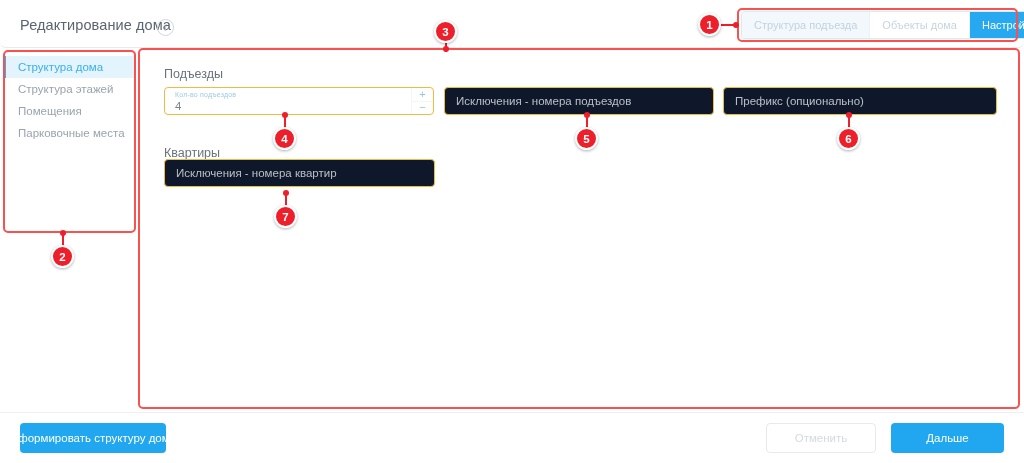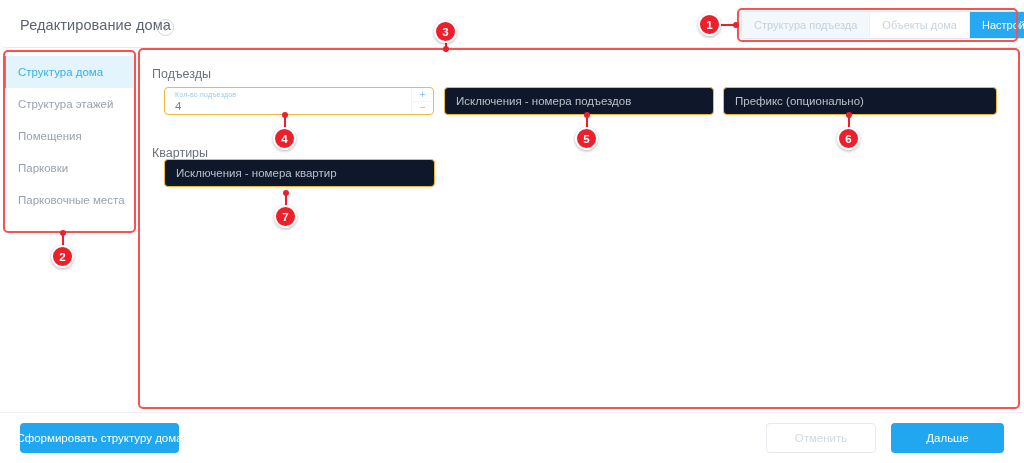--- a/index.html
+++ b/index.html
@@ -78,21 +78,21 @@
   
   .sidebar {
     position: absolute;
     left: 3px; top: 51px;
     width: 133px;
     background: #ffffff;
     border-right: 1px solid #edeff2;
     padding-top: 5px;
   }
   .side-item {
-    height: 32px;
+    height: 22px;
     display: flex;
     align-items: center;
     padding-left: 15px;
     font-size: 11.5px;
     color: #9aa3ad;
     white-space: nowrap;
   }
   .side-item.active {
     background: #e3f4fc;
     color: #39b0ec;
@@ -103,21 +103,21 @@
   
   .content {
     position: absolute;
     left: 140px; top: 51px;
     width: 881px; height: 356px;
     background: #ffffff;
   }
   .section-title {
     font-size: 12.5px;
     color: #6a727d;
-    margin-left: 12px;
+    margin-left: 24px;
   }
 
   .inp {
     position: absolute;
     height: 28px;
     border: 1px solid #f0b93f;
     border-radius: 4px;
     background: #0f172a;
     display: flex;
     align-items: center;
@@ -216,23 +216,20 @@
 
   <div class="sidebar">
     <div class="side-item active">
       <span>Структура дома</span>
     </div>
     <div class="side-item">
       <span>Структура этажей</span>
     </div>
     <div class="side-item">
       <span>Помещения</span>
-    </div>
-    <div class="side-item">
-      <span>Парковки</span>
     </div>
     <div class="side-item">
       <span>Парковочные места</span>
     </div>
   </div>
 
   <div class="content">
 
     <div class="section-title" style="position:absolute;left:0;top:16px;">Подъезды</div>
 
@@ -254,21 +251,21 @@
     </div>
 
     <div class="section-title" style="position:absolute;left:0;top:95px;">Квартиры</div>
 
     <div class="inp" style="left:24px;top:108px;width:271px;">
       <span class="ph">Исключения - номера квартир</span>
     </div>
   </div>
 
   <div class="footer">
-    <div class="btn btn-primary" style="left:20px;top:10px;width:159px;">Сформировать структуру дома</div>
+    <div class="btn btn-primary" style="left:20px;top:10px;width:146px;">Сформировать структуру дома</div>
     <div class="btn btn-ghost" style="left:766px;top:10px;width:110px;">Отменить</div>
     <div class="btn btn-primary" style="left:891px;top:10px;width:113px;">Дальше</div>
   </div>
 
   <div class="anno-box" style="left:737px;top:8px;width:281px;height:34px;"></div>
   <div class="stem-h" style="left:717px;top:24px;width:22px;"></div>
   <div class="dot" style="left:733px;top:22px;"></div>
   <div class="marker" style="left:698px;top:13px;">1</div>
 
   <div class="anno-box" style="left:3px;top:50px;width:133px;height:183px;"></div>

